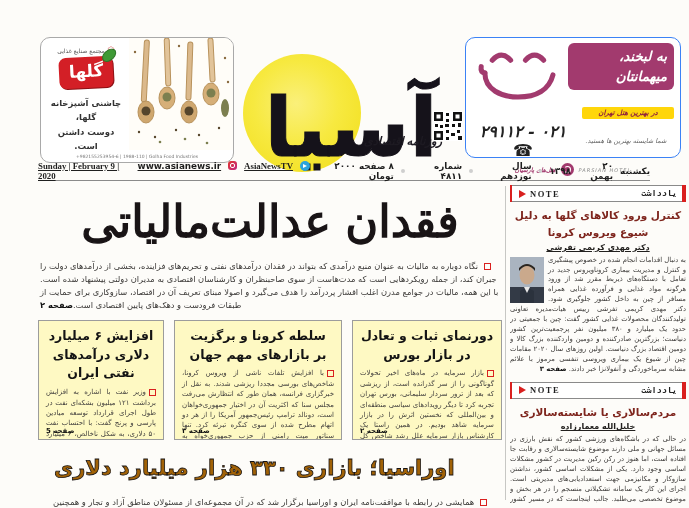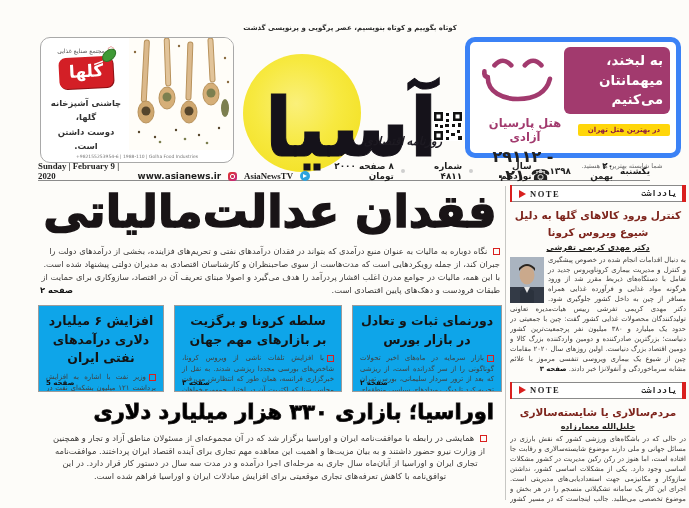--- a/index.html
+++ b/index.html
@@ -15,60 +15,60 @@
   .golha-logo{margin-top:3px;background:#d31f26;color:#fff;font-weight:bold;font-size:17px;line-height:1;padding:6px 10px 8px;border-radius:7px;transform:rotate(-3deg);box-shadow:1px 1px 0 #8e1216;position:relative;}
   .golha-leaf{position:absolute;right:-5px;top:-6px;width:14px;height:9px;background:#3f9a36;border-radius:60% 40% 60% 40%;transform:rotate(-25deg);border:1px solid #2d7326;}
   .golha-tag{margin-top:8px;font-size:8.5px;font-weight:bold;color:#333;line-height:1.7;}
   .golha-contact{position:absolute;bottom:3px;left:10px;right:10px;font-size:4.5px;color:#777;text-align:center;direction:ltr;}
   
   .sun{position:absolute;left:243px;top:54px;width:118px;height:118px;border-radius:50%;background:radial-gradient(circle at 45% 42%,#faf07a 0%,#f7e940 45%,#f1dd17 100%);}
   .mast-title{position:absolute;left:232px;top:26px;width:238px;text-align:center;font-size:82px;font-weight:bold;color:#15121a;line-height:1.15;letter-spacing:-2px;-webkit-text-stroke:1px #15121a;}
   .mast-sub{position:absolute;left:348px;top:134px;width:110px;text-align:center;font-size:11.5px;font-weight:bold;font-style:italic;color:#1d1a22;font-family:"Liberation Serif","DejaVu Serif",serif;}
   .qr{position:absolute;left:433px;top:111px;width:30px;height:30px;}
   
-  .ad-parsian{position:absolute;left:465px;top:37px;width:216px;height:121px;border:5px solid #3b82f6;border-radius:10px;background:#fff;padding:5px 6px 3px;box-sizing:border-box;direction:rtl;}
+  .ad-parsian{position:absolute;left:465px;top:37px;width:216px;height:121px;border:1px solid #3b82f6;border-radius:10px;background:#fff;padding:5px 6px 3px;box-sizing:border-box;direction:rtl;font-style:italic;}
   .pr-row1{display:flex;gap:4px;align-items:flex-start;}
   .pr-purplebox{flex:none;width:92px;background:#a23a6e;border-radius:6px;color:#fff;font-weight:bold;font-size:13.5px;line-height:1.45;padding:4px 7px;text-align:right;}
   .pr-smile{flex:1;height:62px;}
   .pr-row2{display:flex;gap:4px;align-items:center;margin-top:2px;}
   .pr-yellow{flex:none;width:92px;background:#ffd60a;color:#8e1d3f;font-size:7px;font-weight:bold;text-align:center;padding:2px 0;border-radius:2px;box-sizing:border-box;}
   .pr-hotel{flex:1;text-align:center;color:#a23a6e;font-weight:bold;font-size:11.5px;}
   .pr-row3{display:flex;gap:4px;align-items:center;margin-top:3px;}
   .pr-worthy{flex:none;width:96px;font-size:6.5px;color:#666;text-align:center;}
   .pr-phone{flex:1;text-align:center;font-size:16px;font-weight:bold;color:#222;direction:ltr;}
   .pr-footer{margin-top:3px;display:flex;justify-content:center;align-items:center;gap:5px;}
   .pr-brand-en{font-size:5px;letter-spacing:1px;color:#888;}
   .pr-brand-fa{font-size:6px;color:#a23a6e;font-weight:bold;}
   .pr-emblem{width:13px;height:13px;border-radius:50%;background:#a23a6e;position:relative;flex:none;}
   .pr-emblem::after{content:"";position:absolute;inset:3px;border:1.5px solid #fff;border-radius:50%;border-left-color:transparent;}
   
   .datebar{position:absolute;left:38px;top:161px;width:612px;height:19px;border-bottom:1.5px solid #8b8b8b;display:flex;justify-content:space-between;align-items:center;font-size:8.8px;color:#1f1f1f;}
   .db-fa{display:flex;align-items:center;gap:7px;font-weight:bold;}
   .db-dot{width:4px;height:4px;border-radius:50%;background:#cfcfcf;display:inline-block;}
-  .db-en{direction:ltr;display:flex;align-items:flex-end;gap:7px;font-weight:bold;}
+  .db-en{direction:ltr;display:flex;align-items:flex-start;gap:7px;font-weight:bold;text-decoration:underline;}
   .db-en .serif{font-family:"Liberation Serif","DejaVu Serif",serif;}
   .ic-insta{width:9px;height:9px;border-radius:3px;background:linear-gradient(135deg,#e0342c,#c22a84);position:relative;flex:none;}
   .ic-insta::after{content:"";position:absolute;inset:2px;border:1px solid #fff;border-radius:2px;}
   .ic-tg{width:10px;height:10px;border-radius:50%;background:#2ca3dd;position:relative;flex:none;}
   .ic-tg::after{content:"";position:absolute;left:3px;top:3px;border-left:4px solid #fff;border-top:2px solid transparent;border-bottom:2px solid transparent;}
   
   .content{position:absolute;left:38px;top:184px;width:464px;}
-  .headline{margin:0;text-align:center;font-size:45px;line-height:1.25;font-weight:bold;color:#191416;letter-spacing:-1px;-webkit-text-stroke:1.4px #191416;}
+  .headline{margin:10px;text-align:center;font-size:45px;line-height:1.25;font-weight:normal;color:#191416;letter-spacing:-1px;-webkit-text-stroke:1.4px #191416;}
   .subhead{margin-top:3px;text-align:center;font-size:12.5px;font-weight:bold;color:#262626;}
-  .lead{margin-top:5px;padding:0 2px;font-size:8.3px;line-height:1.55;color:#3c3a38;text-align:right;}
+  .lead{margin-top:5px;padding:0 2px;font-size:8.3px;line-height:1.55;color:#3c3a38;text-align:left;}
   .sq{display:inline-block;width:5px;height:5px;border:1.4px solid #d9201f;margin-left:3px;vertical-align:middle;}
   .pageref{font-weight:bold;color:#111;font-size:1em;}
   .lead .pageref{float:left;}
   .boxes{margin-top:6px;display:flex;gap:10px;}
-  .nbox{border:1px solid #9c9c9c;background:#0ea5e9;padding:5px 7px 4px;box-sizing:border-box;height:87px;overflow:hidden;position:relative;}
+  .nbox{border:1px solid #9c9c9c;background:#fef9c3;padding:5px 7px 4px;box-sizing:border-box;height:120px;overflow:hidden;position:relative;}
   .nbox h3{margin:1px 0 4px;text-align:center;font-size:12.5px;line-height:1.5;color:#141414;}
   .nbox .body{font-size:7px;line-height:1.48;color:#403e3c;text-align:justify;}
   .nbox .pageref{position:absolute;left:7px;bottom:4px;font-size:7px;}
   .eurasia{margin-top:6px;}
-  .eurasia h2{margin:8px;text-align:right;font-size:21px;font-weight:bold;color:#000000;-webkit-text-stroke:0.8px #161314;}
+  .eurasia h2{margin:16px;text-align:left;font-size:21px;font-weight:bold;color:#a16207;-webkit-text-stroke:0.8px #161314;}
   .eurasia .body{margin-top:3px;padding:0 14px;font-size:8.4px;line-height:1.5;color:#3c3a38;text-align:center;}
   
   .vdivider{position:absolute;left:505px;top:186px;width:1px;height:314px;background:#c7c7c4;}
   .notecol{position:absolute;left:510px;top:185px;width:176px;height:320px;overflow:hidden;}
   .note{margin-bottom:7px;}
   .note-head{position:relative;border:1px solid #8a8a8a;height:15px;display:flex;align-items:center;justify-content:space-between;padding:0 8px;background:#fff;}
   .note-head .bar{position:absolute;top:-1px;bottom:-1px;width:4px;background:#d9201f;}
   .note-head .bar.r{right:-1px;} .note-head .bar.l{left:-1px;width:2px;}
   .nh-fa{font-size:8.5px;font-weight:bold;color:#1e1e1e;font-family:Liberation Mono, monospace;}
   .nh-en{display:flex;align-items:center;gap:4px;direction:ltr;font-family:"Liberation Serif","DejaVu Serif",serif;font-weight:bold;font-size:8.5px;letter-spacing:1.5px;color:#1e1e1e;}
@@ -77,21 +77,20 @@
   .note-author{margin-top:2px;text-align:center;font-size:8px;font-weight:bold;color:#23211f;text-decoration:underline;}
   .note-body{margin-top:4px;font-size:6.8px;line-height:1.46;color:#3b3937;text-align:justify;}
   .note-body .photo{float:left;width:34px;height:46px;margin:1px 4px 2px 0;}
   .note .pageref{font-size:6.8px;}
 </style>
 </head>
 <body>
 
 <div class="page">
 
-  <div class="slogan-top">کوتاه بگوییم و کوتاه بنویسیم، عصر پرگویی و پرنویسی گذشت</div>
 
   <div class="ad-golha">
     <svg class="golha-img" viewBox="0 0 104 112">
       <rect width="104" height="112" fill="#fffdf8"></rect>
       <g stroke="#b8925c" stroke-width="1">
         <rect x="14" y="2" width="5" height="62" rx="2.5" fill="#dbb98c" transform="rotate(3 16 30)"></rect>
         <ellipse cx="17" cy="74" rx="8" ry="11" fill="#cfa76f"></ellipse>
         <rect x="36" y="0" width="5" height="48" rx="2.5" fill="#e2c49a" transform="rotate(-2 38 24)"></rect>
         <ellipse cx="38" cy="60" rx="8" ry="11" fill="#d6af78"></ellipse>
         <rect x="58" y="4" width="5" height="58" rx="2.5" fill="#dbb98c" transform="rotate(2 60 30)"></rect>
@@ -170,34 +169,32 @@
         <rect x="22.5" y="3.5" width="4" height="4"></rect>
         <rect x="3.5" y="22.5" width="4" height="4"></rect>
       </g>
   </svg>
 
   <div class="ad-parsian">
     <div class="pr-row1">
       <div class="pr-purplebox">
         <div>به لبخند،</div>
         <div>میهمانتان</div>
-        <div>می‌کنیم</div>
       </div>
       <svg class="pr-smile" viewBox="0 0 100 62">
         <g fill="none" stroke="#a23a6e" stroke-width="5.5" stroke-linecap="round">
           <path d="M22 16 Q32 5 42 16"></path>
           <path d="M58 16 Q68 5 78 16"></path>
           <path d="M14 30 q-5 -1 -4 -7"></path>
           <path d="M14 30 C14 48 32 56 50 56 C70 56 84 48 88 32"></path>
         </g>
       </svg>
     </div>
     <div class="pr-row2">
       <div class="pr-yellow">در بهترین هتل تهران</div>
-      <div class="pr-hotel">هتل پارسیان آزادی</div>
     </div>
     <div class="pr-row3">
       <div class="pr-worthy">شما شایسته بهترین ها هستید.</div>
       <div class="pr-phone">۲۹۱۱۲ - ۰۲۱ ☎</div>
     </div>
     <div class="pr-footer">
       <span class="pr-brand-en">PARSIAN HOTEL</span>
       <span class="pr-emblem"></span>
       <span class="pr-brand-fa">هتل‌های پارسیان</span>
     </div>

